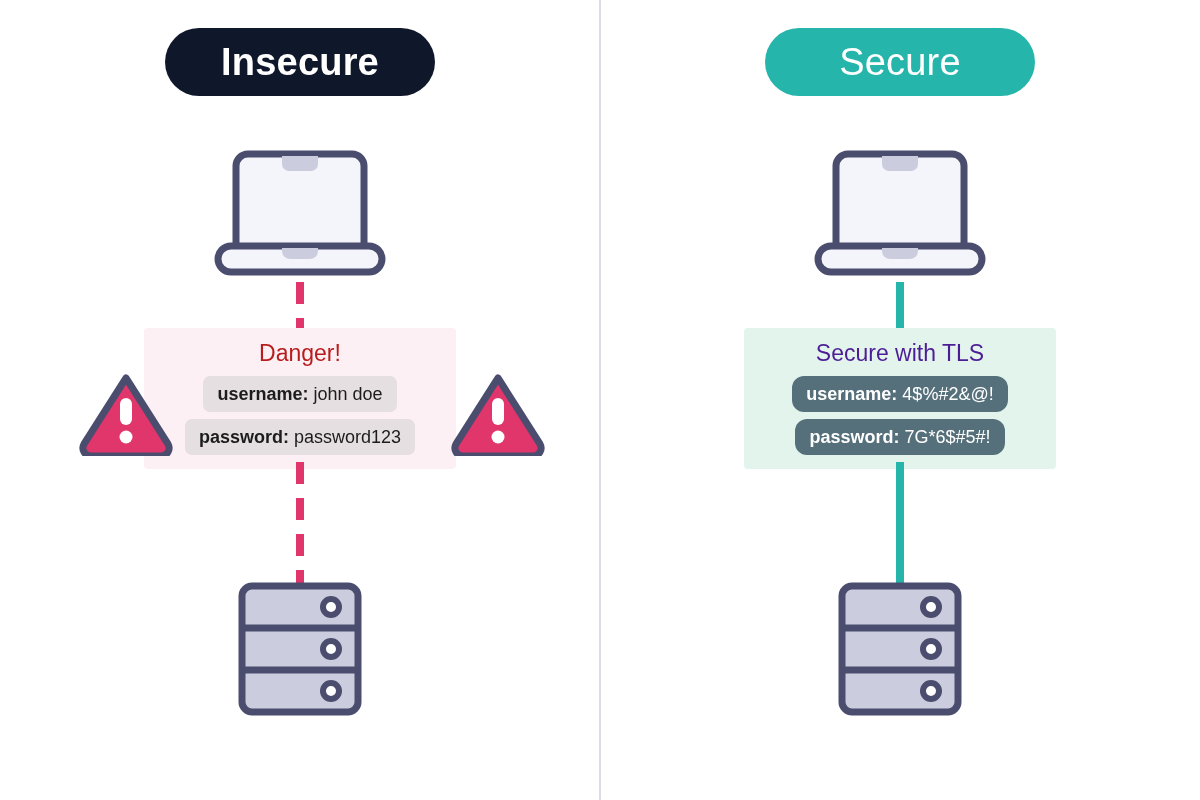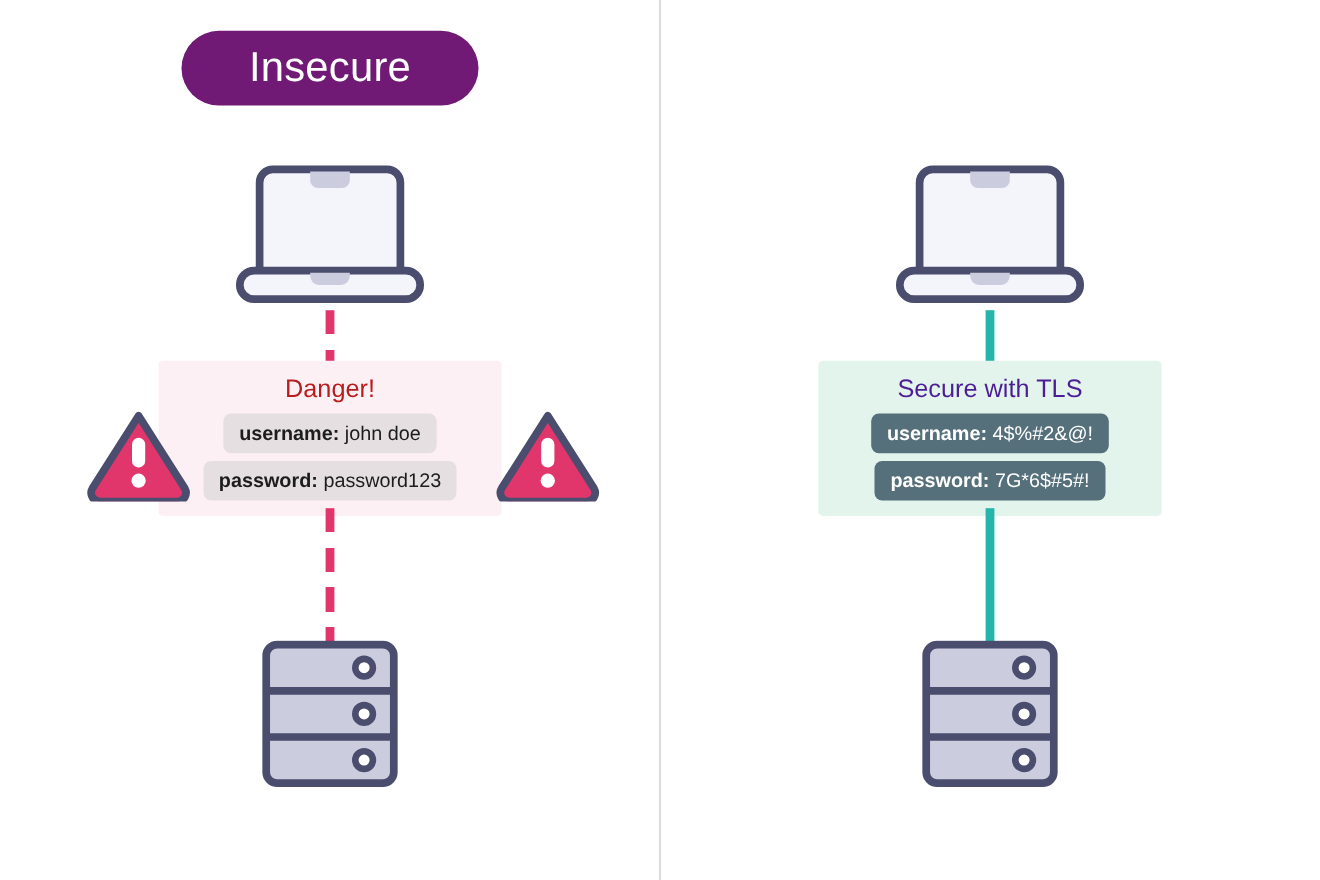--- a/index.html
+++ b/index.html
@@ -41,21 +41,21 @@
     border-radius: 34px;
     display: flex;
     align-items: center;
     justify-content: center;
     color: #ffffff;
     font-size: 38px;
     letter-spacing: 0.2px;
     padding: 0 40px;
     box-sizing: border-box;
   }
-  .pill-badge.insecure { background: #701a75; }
+  .pill-badge.insecure { background: #0f172a; font-weight: bold; }
   .pill-badge.secure   { background: #25b5ab; }
 
   
   .laptop { position: absolute; top: 148px; left: 50%; transform: translateX(-50%); }
 
   
   .conn {
     position: absolute;
     left: 50%;
     transform: translateX(-50%);
@@ -109,21 +109,21 @@
   .cred-row:last-child { margin-bottom: 0; }
 
   .cred-pill {
     border-radius: 7px;
     padding: 7px 14px;
     font-size: 18px;
     line-height: 22px;
     white-space: nowrap;
   }
   .cred-pill.danger { background: #e5dfe2; color: #1c1c1c; }
-  .cred-pill.safe   { background: #55707a; color: #ffffff; }
+  .cred-pill.safe   { background: #55707a; color: #ffffff; border-radius: 12px; }
   .cred-pill .k { font-weight: bold; }
   .cred-pill .v { font-weight: normal; }
 
   
   .flank { position: absolute; top: 370px; }
   .flank.warn-left  { left: 78px; }
   .flank.warn-right { left: 450px; }
 
   
   .server { position: absolute; top: 582px; left: 50%; transform: translateX(-50%); }
@@ -195,20 +195,21 @@
         <line x1="5" y1="88" x2="119" y2="88" stroke="#4b4d6e" stroke-width="7"></line>
         <circle cx="93" cy="25" r="8" fill="#ffffff" stroke="#4b4d6e" stroke-width="6"></circle>
         <circle cx="93" cy="67" r="8" fill="#ffffff" stroke="#4b4d6e" stroke-width="6"></circle>
         <circle cx="93" cy="109" r="8" fill="#ffffff" stroke="#4b4d6e" stroke-width="6"></circle>
       </svg>
     </div>
   </div>
 
   <div class="col right">
 
+    <div class="pill-badge secure">Secure</div>
 
     <div class="laptop">
       <svg width="176" height="128" viewBox="0 0 176 128">
         <rect x="24" y="6" width="128" height="104" rx="12" ry="12" fill="#f4f4fb" stroke="#4b4d6e" stroke-width="7"></rect>
         <path d="M70 8 h36 a0 0 0 0 1 0 0 v8 a7 7 0 0 1 -7 7 h-22 a7 7 0 0 1 -7 -7 z" fill="#ccccdf"></path>
         <rect x="6" y="98" width="164" height="26" rx="13" ry="13" fill="#f4f4fb" stroke="#4b4d6e" stroke-width="7"></rect>
         <path d="M70 100 h36 v3 a8 8 0 0 1 -8 8 h-20 a8 8 0 0 1 -8 -8 z" fill="#ccccdf"></path>
       </svg>
     </div>
 

